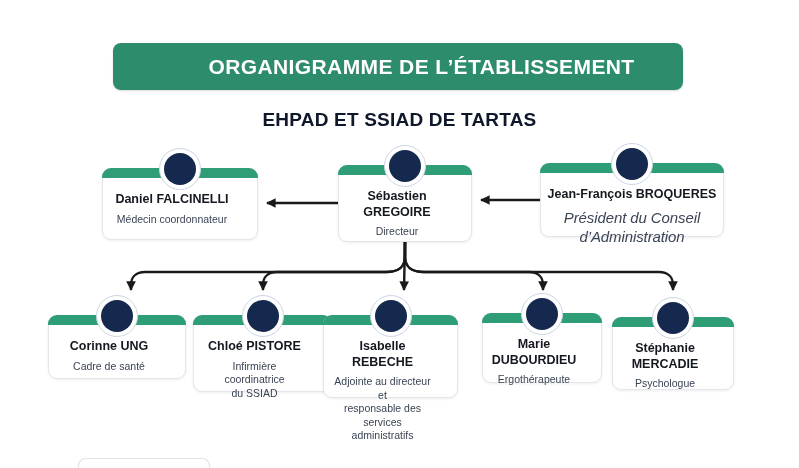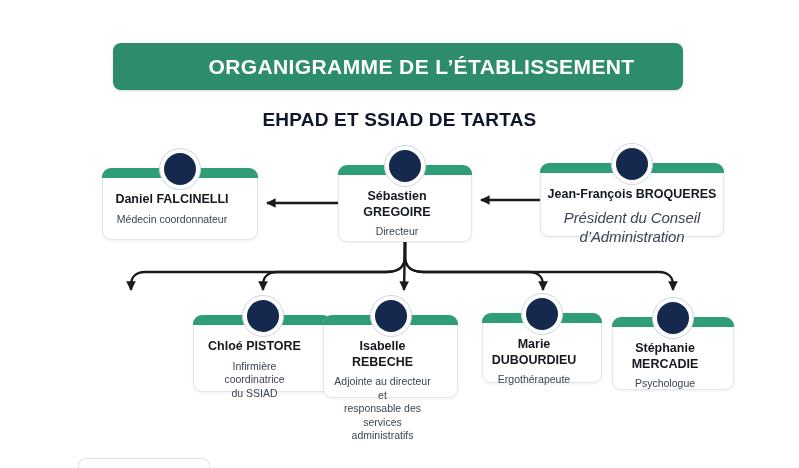--- a/index.html
+++ b/index.html
@@ -103,20 +103,28 @@
 
   <div class="card" style="left:540px;top:163px;width:184px;height:74px;padding-left:4px;padding-right:4px;">
     <div class="bar"></div>
     <div class="avatar">
         <div class="dot"></div>
       </div>
     <div class="name">Jean-François BROQUERES</div>
     <div class="role compact">Président du Conseil d’Administration</div>
   </div>
 
+  <div class="card" style="left:48px;top:315px;width:138px;height:64px;">
+    <div class="bar"></div>
+    <div class="avatar">
+        <div class="dot"></div>
+      </div>
+    <div class="name">Corinne UNG</div>
+    <div class="role">Cadre de santé</div>
+  </div>
 
   <div class="card" style="left:193px;top:315px;width:139px;height:77px;">
     <div class="bar"></div>
     <div class="avatar">
         <div class="dot"></div>
       </div>
     <div class="name">Chloé PISTORE</div>
     <div class="role">Infirmière
 coordinatrice
 du SSIAD</div>

